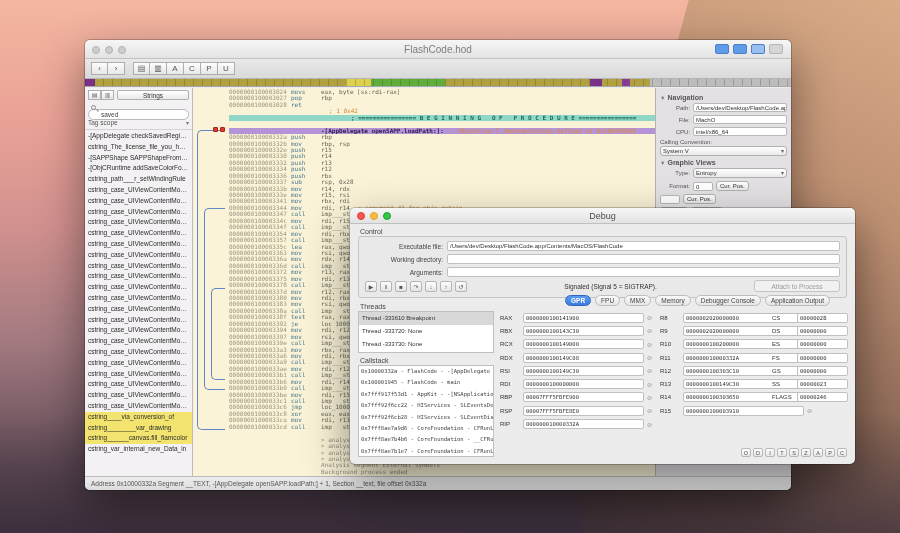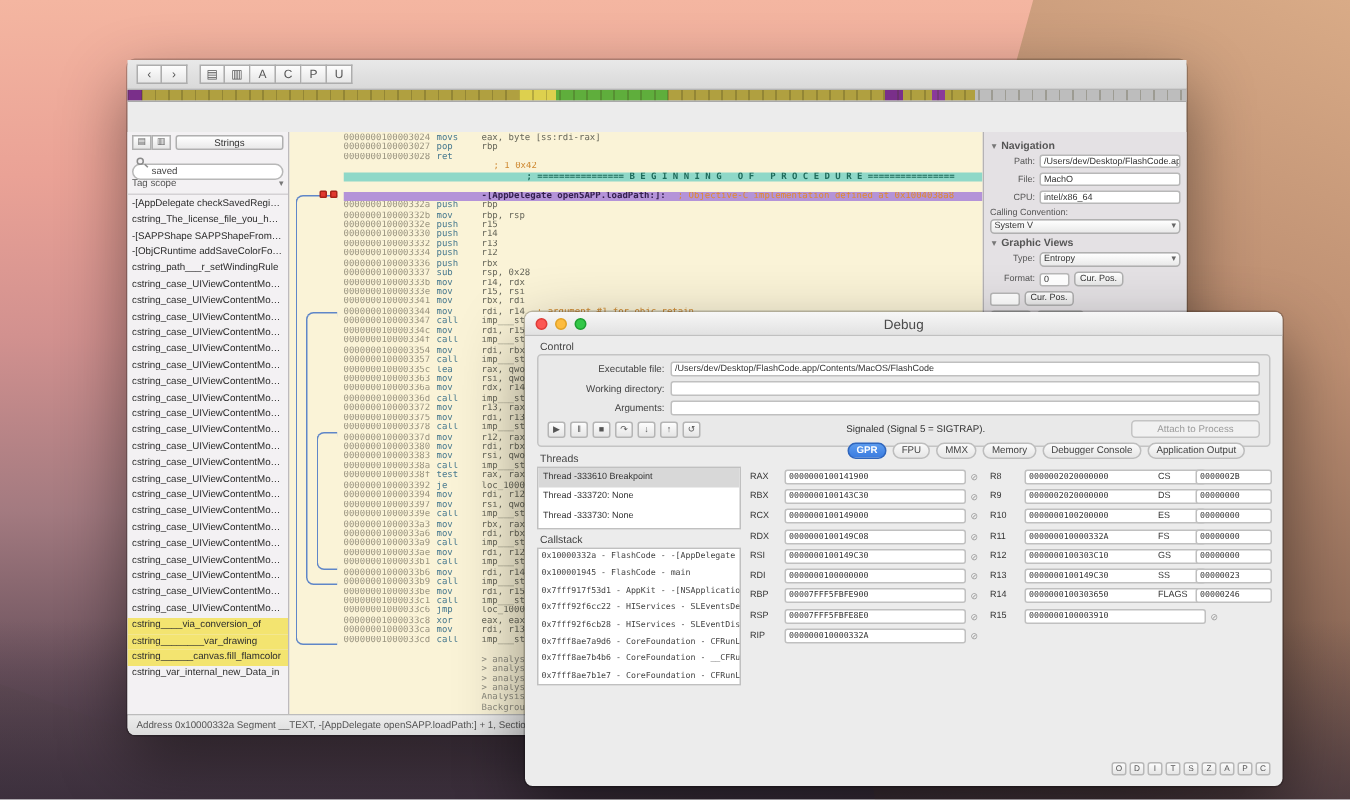--- a/index.html
+++ b/index.html
@@ -111,21 +111,21 @@
     background:
       linear-gradient(180deg,#4a4458 0 5px,rgba(0,0,0,0) 5px),
       repeating-linear-gradient(0deg,#8f8a3a 0 3px,#77722e 3px 4px),
       #8f8a3a; }
 
   .mw-status { position:absolute; left:0; right:0; bottom:0; height:14px; border-radius:0 0 5px 5px;
     background:linear-gradient(#ededed,#dcdcdc); border-top:1px solid #bcbcbc;
     font-size:6.5px; line-height:13px; color:#555; padding:0 6px; white-space:nowrap; overflow:hidden; }
 
   
-  .dw { left:350px; top:208px; width:505px; height:316px; background:#ececec; z-index:2; }
+  .dw { left:350px; top:208px; width:505px; height:256px; background:#ececec; z-index:2; }
   .dw-titlebar { position:relative; height:16px; border-radius:5px 5px 0 0;
     background:linear-gradient(#f7f7f7,#e2e2e2); border-bottom:1px solid #c0c0c0; }
   .dw .dots { top:4px; }
   .dw-title { text-align:center; font-size:9px; line-height:16px; color:#4a4a4a; }
 
   .grp-label { position:absolute; font-size:7px; color:#444; }
   .ctrl-label { left:10px; top:20px; }
   .ctrl-box { position:absolute; left:8px; top:28px; right:8px; height:62px;
     border:1px solid #c4c4c4; border-radius:3px; background:#e9e9e9; padding:3px 6px; }
   .ctrl-row { display:flex; align-items:center; height:12px; margin-bottom:1px; gap:4px; }
@@ -172,20 +172,34 @@
 <body>
 
 <div class="stage">
   <div class="desktop">
     <div class="mtn-right"></div>
     <div class="mtn-ridge"></div>
     <div class="haze"></div>
   </div>
 
   <div class="win mw">
+    <div class="mw-titlebar">
+      <div class="dots">
+        <span class="dot"></span>
+        <span class="dot"></span>
+        <span class="dot"></span>
+      </div>
+      <div class="mw-title">FlashCode.hod</div>
+      <div class="tb-icons">
+        <span class="tb-ic"></span>
+        <span class="tb-ic"></span>
+        <span class="tb-ic lt"></span>
+        <span class="tb-ic gy"></span>
+      </div>
+    </div>
 
     <div class="mw-toolbar">
       <div class="navseg">
         <span class="seg-btn">‹</span>
         <span class="seg-btn">›</span>
       </div>
       <div class="seg6">
 
           <span class="seg-btn">▤</span>
 

